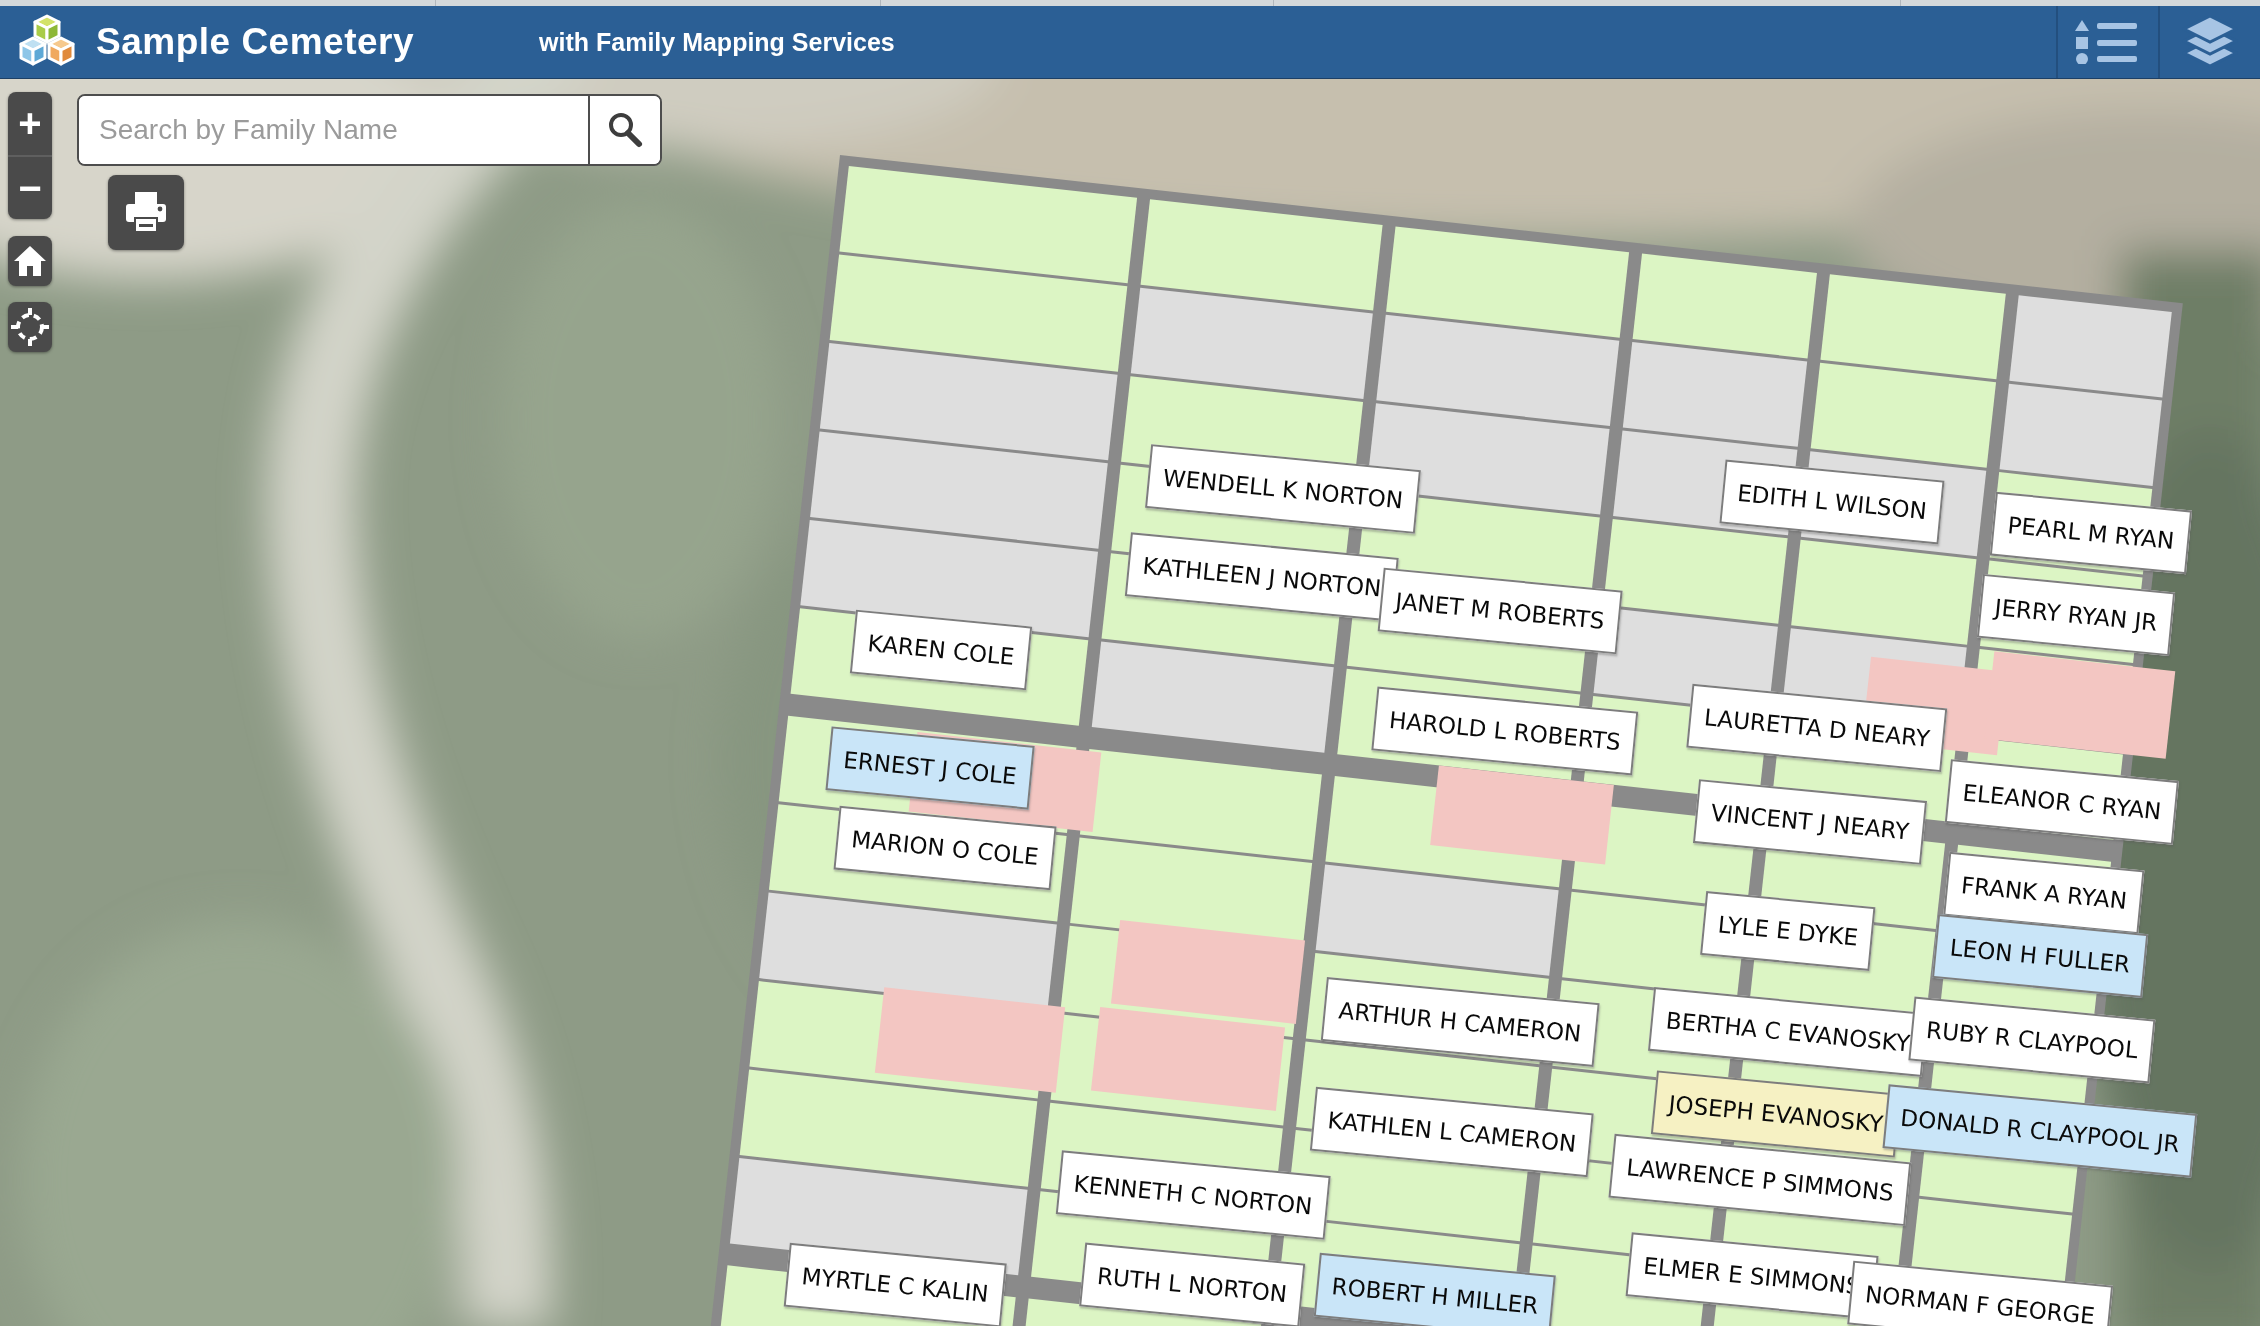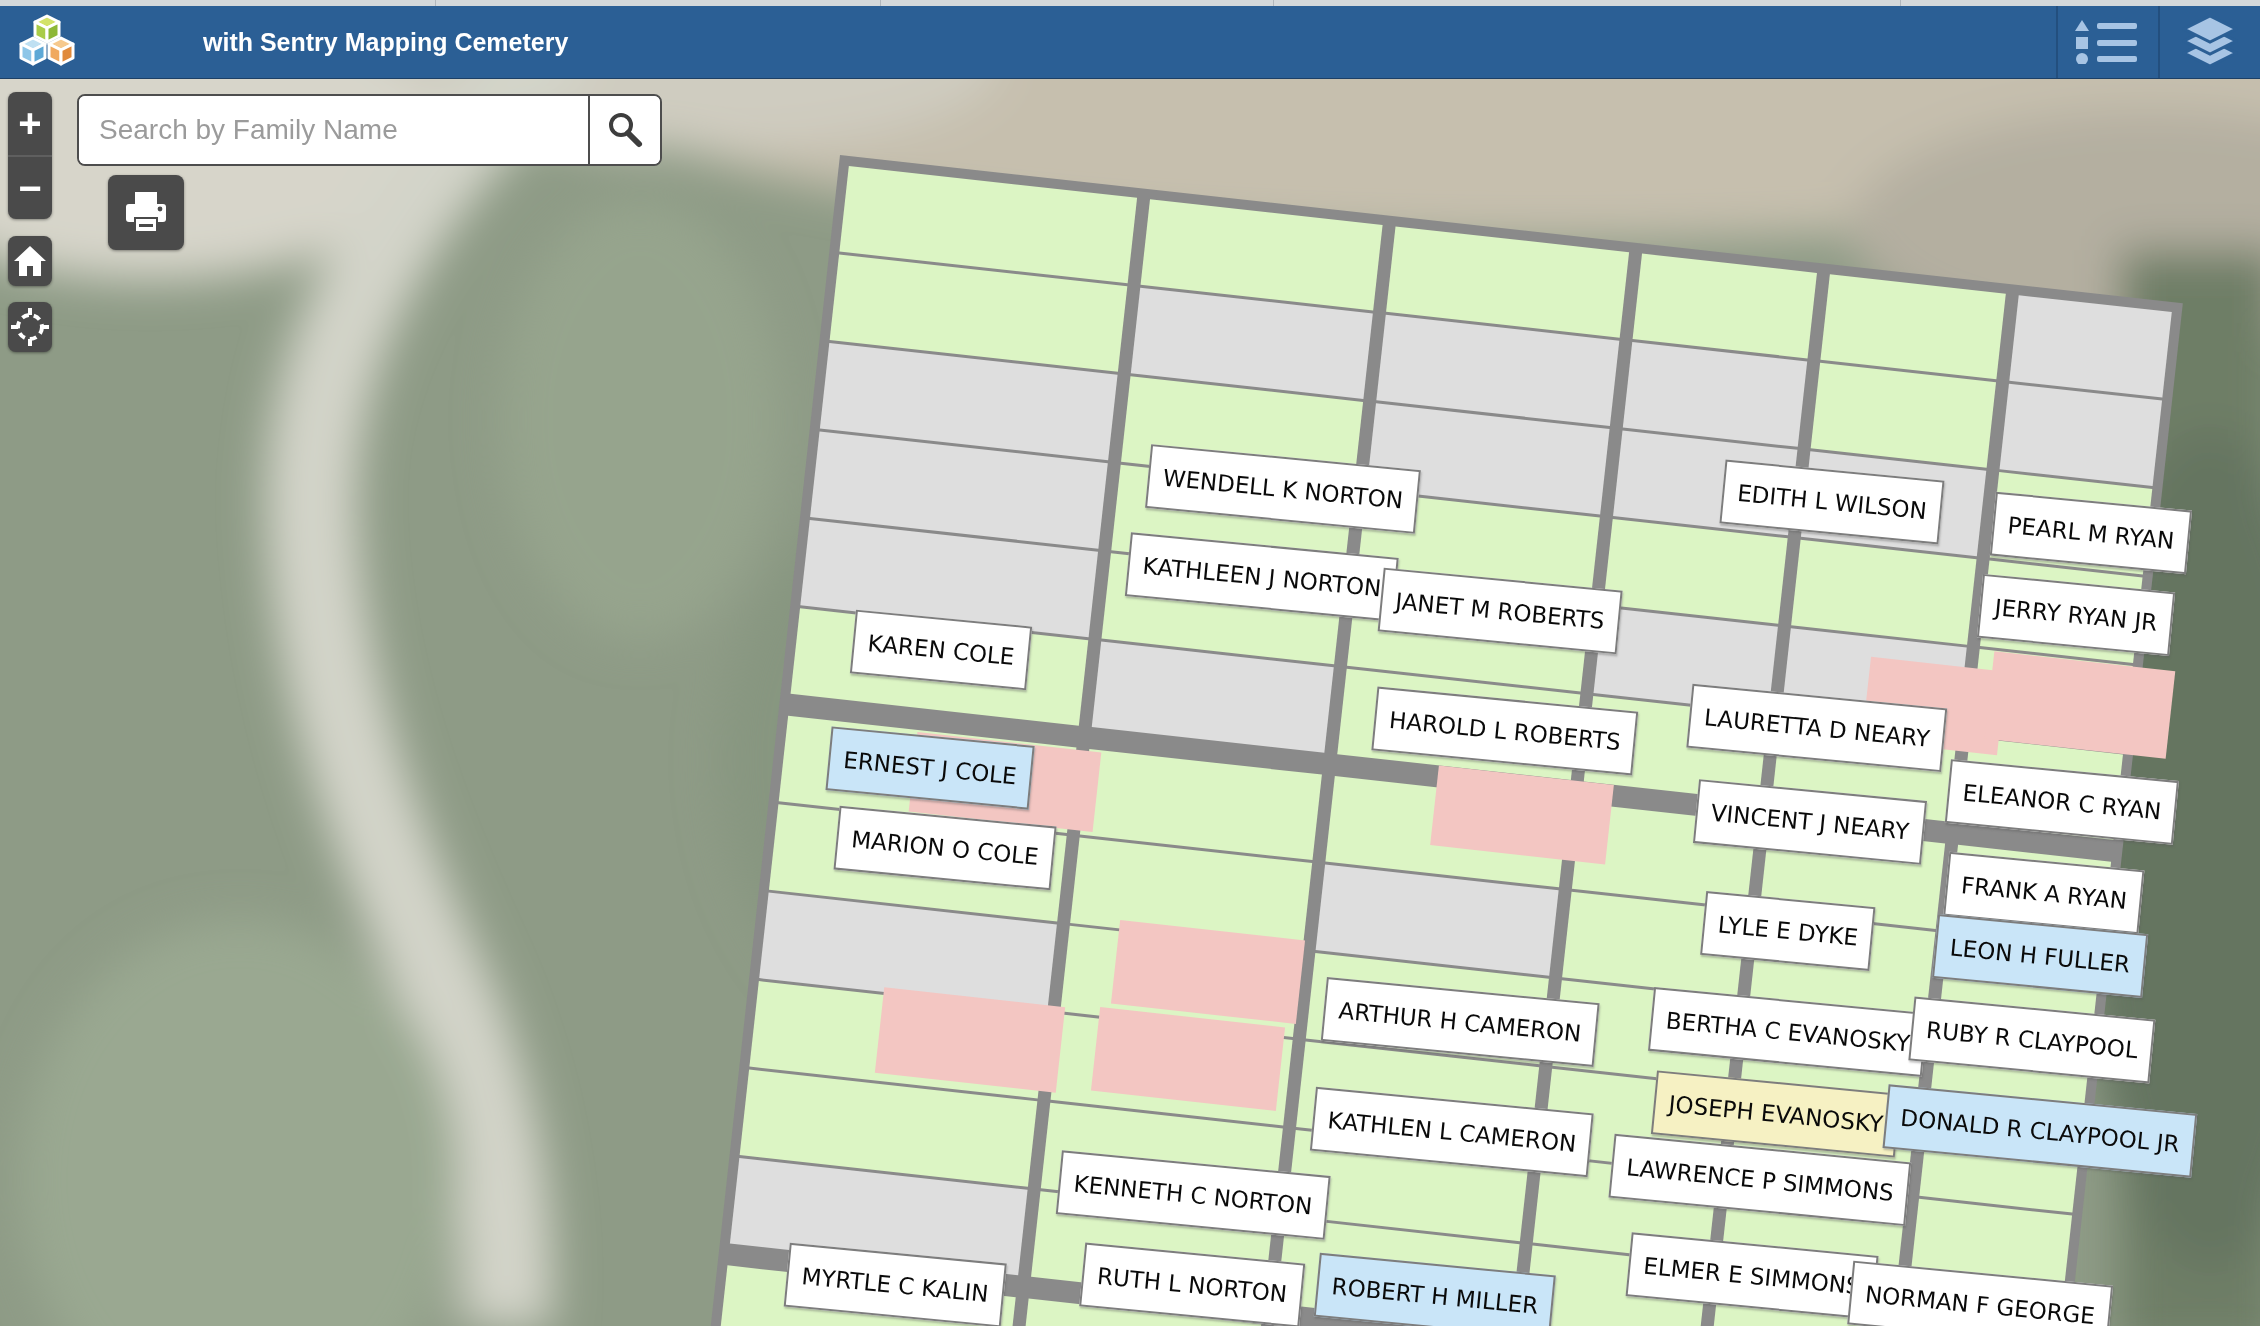--- a/index.html
+++ b/index.html
@@ -238,21 +238,22 @@
            <polygon points="5,34 17,40 17,54 5,48" fill="#8ec6e8"></polygon>
            <polygon points="29,34 17,40 17,54 29,48" fill="#5ea8d6"></polygon>
           </g>
         <g>
             <polygon points="45,28 57,34 45,40 33,34" fill="#f6c98e"></polygon>
            <polygon points="33,34 45,40 45,54 33,48" fill="#f0a95f"></polygon>
            <polygon points="57,34 45,40 45,54 57,48" fill="#e08a3c"></polygon>
           </g>
       </g>
     </svg>
-    <div class="app-subtitle">with Sentry Mapping Cemetery</div>
+    <div class="app-title">Sample Cemetery</div>
+    <div class="app-subtitle">with Family Mapping Services</div>
     <div class="header-spacer"></div>
     <div class="hdr-btn">
       <svg width="66" height="44" viewBox="0 0 66 44">
         <g fill="#a7c4e4">
             <polygon points="7,0 14,11 0,11"></polygon>
             <rect x="1" y="17" width="12" height="12"></rect>
         <circle cx="7" cy="39" r="6"></circle>
             <rect x="22" y="3" width="40" height="6" rx="2"></rect>
         <rect x="22" y="20" width="40" height="6" rx="2"></rect>
             <rect x="22" y="36" width="40" height="6" rx="2"></rect>

